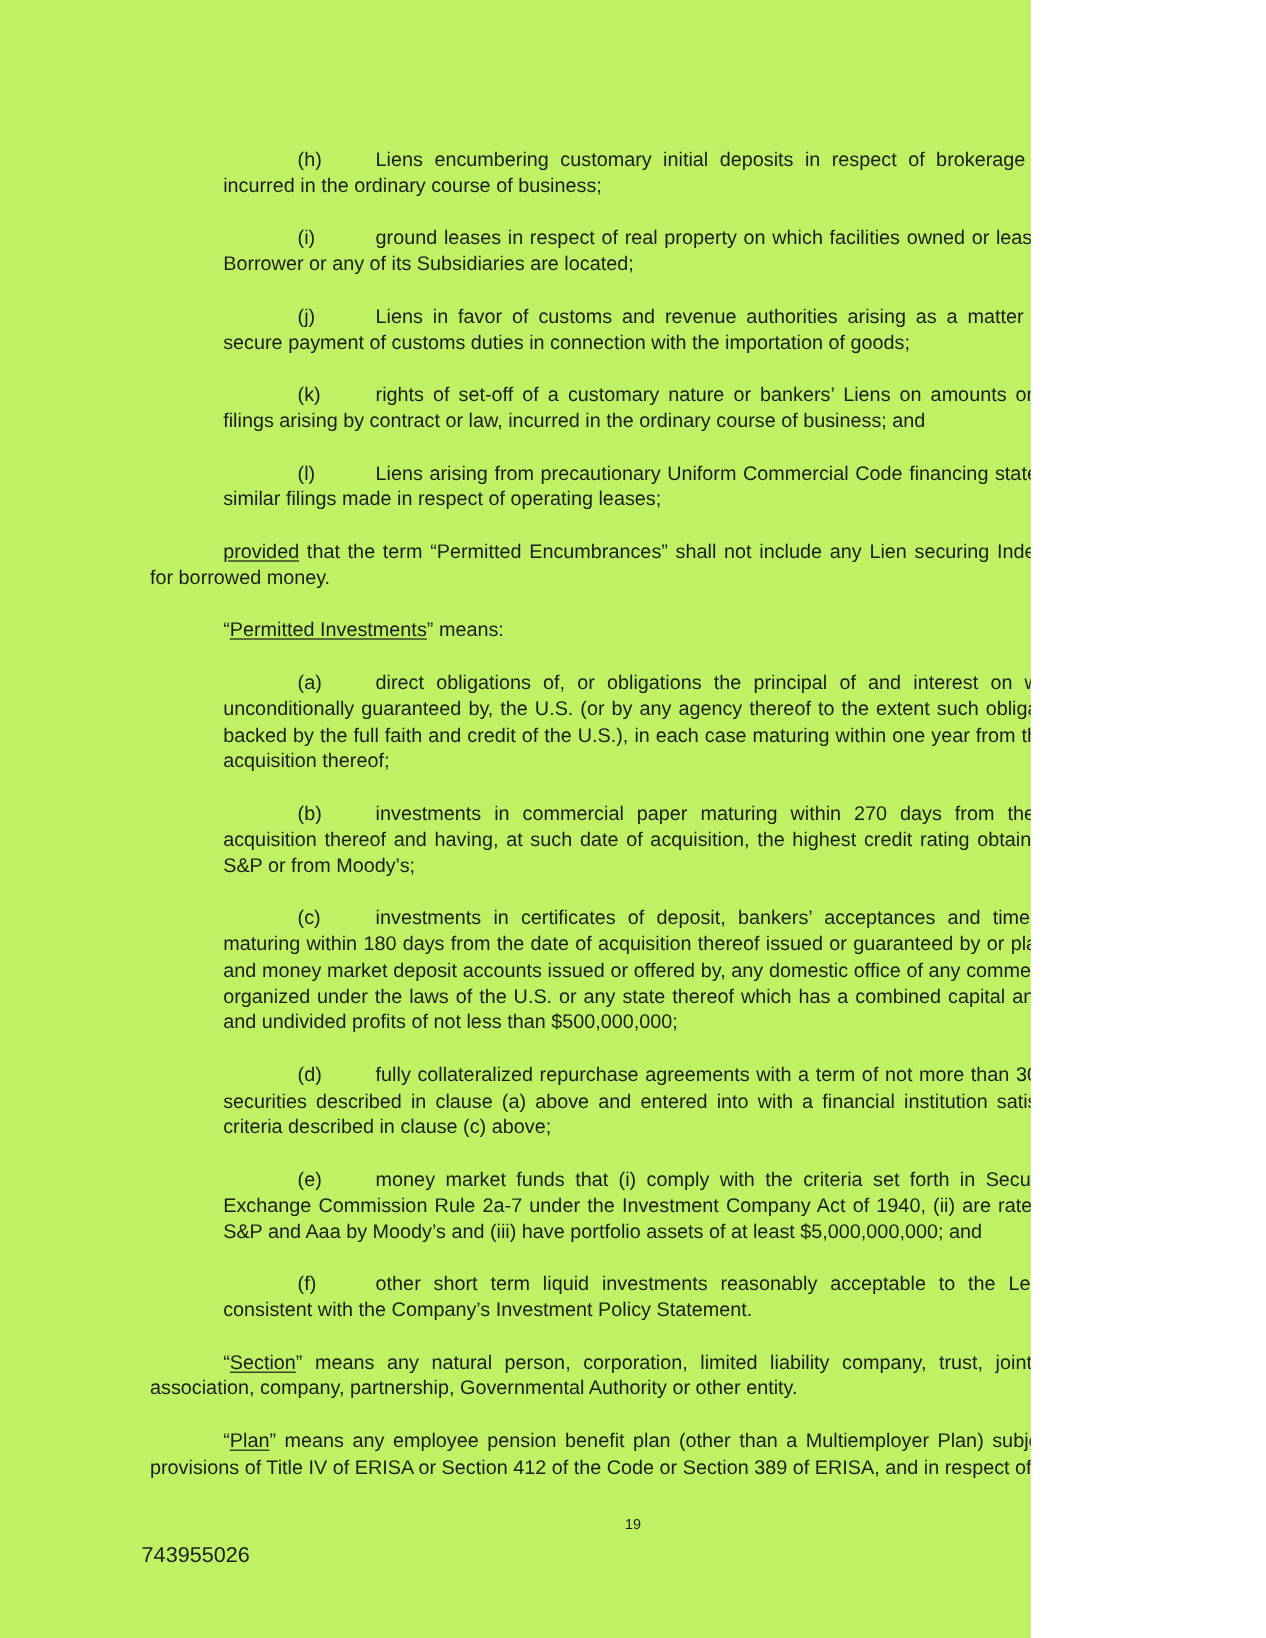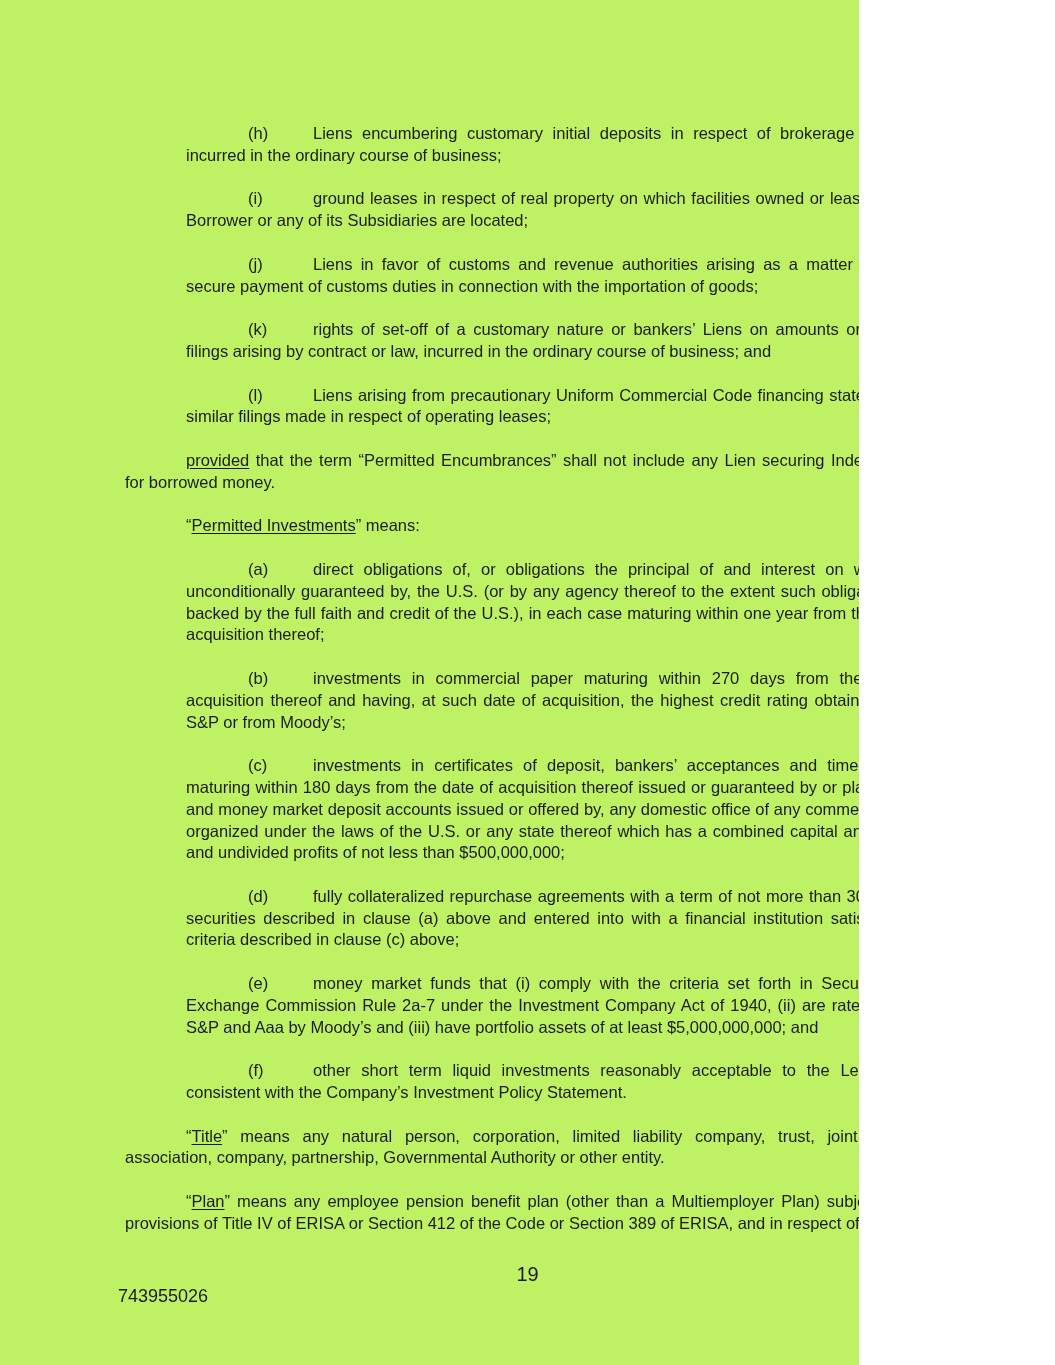--- a/index.html
+++ b/index.html
@@ -44,21 +44,21 @@
   p.hang { text-indent: 61px; }
 
   .u { text-decoration: underline; text-underline-offset: 2px; }
 
   .page-number {
     position: absolute;
     top: 1263px;
     left: 0;
     width: 1055px;
     text-align: center;
-    font-size: 20px;
+    font-size: 12px;
     color: #1c1c1c;
   }
 
   .doc-id {
     position: absolute;
     top: 1286px;
     left: 118px;
     font-size: 18px;
     color: #1c1c1c;
   }
@@ -88,21 +88,21 @@
     <p class="item"><span class="label">(b)</span><span>investments in commercial paper maturing within 270 days from the date of acquisition thereof and having, at such date of acquisition, the highest credit rating obtainable from S&amp;P or from Moody’s;</span></p>
 
     <p class="item"><span class="label">(c)</span><span>investments in certificates of deposit, bankers’ acceptances and time deposits maturing within 180 days from the date of acquisition thereof issued or guaranteed by or placed with, and money market deposit accounts issued or offered by, any domestic office of any commercial bank organized under the laws of the U.S. or any state thereof which has a combined capital and surplus and undivided profits of not less than $500,000,000;</span></p>
 
     <p class="item"><span class="label">(d)</span><span>fully collateralized repurchase agreements with a term of not more than 30 days for securities described in clause (a) above and entered into with a financial institution satisfying the criteria described in clause (c) above;</span></p>
 
     <p class="item"><span class="label">(e)</span><span>money market funds that (i) comply with the criteria set forth in Securities and Exchange Commission Rule 2a-7 under the Investment Company Act of 1940, (ii) are rated AAA by S&amp;P and Aaa by Moody’s and (iii) have portfolio assets of at least $5,000,000,000; and</span></p>
 
     <p class="item"><span class="label">(f)</span><span>other short term liquid investments reasonably acceptable to the Lender and consistent with the Company’s Investment Policy Statement.</span></p>
 
-    <p class="hang"><span>“</span><span class="u">Title</span><span>” means any natural person, corporation, limited liability company, trust, joint venture, association, company, partnership, Governmental Authority or other entity.</span></p>
+    <p class="hang"><span>“</span><span class="u">Section</span><span>” means any natural person, corporation, limited liability company, trust, joint venture, association, company, partnership, Governmental Authority or other entity.</span></p>
 
     <p class="hang"><span>“</span><span class="u">Plan</span><span>” means any employee pension benefit plan (other than a Multiemployer Plan) subject to the provisions of Title IV of ERISA or Section 412 of the Code or Section 389 of ERISA, and in respect of</span></p>
 
   </main>
 
   <div class="page-number">19</div>
   <div class="doc-id">743955026</div>
 </div>
 
 </body></html>

